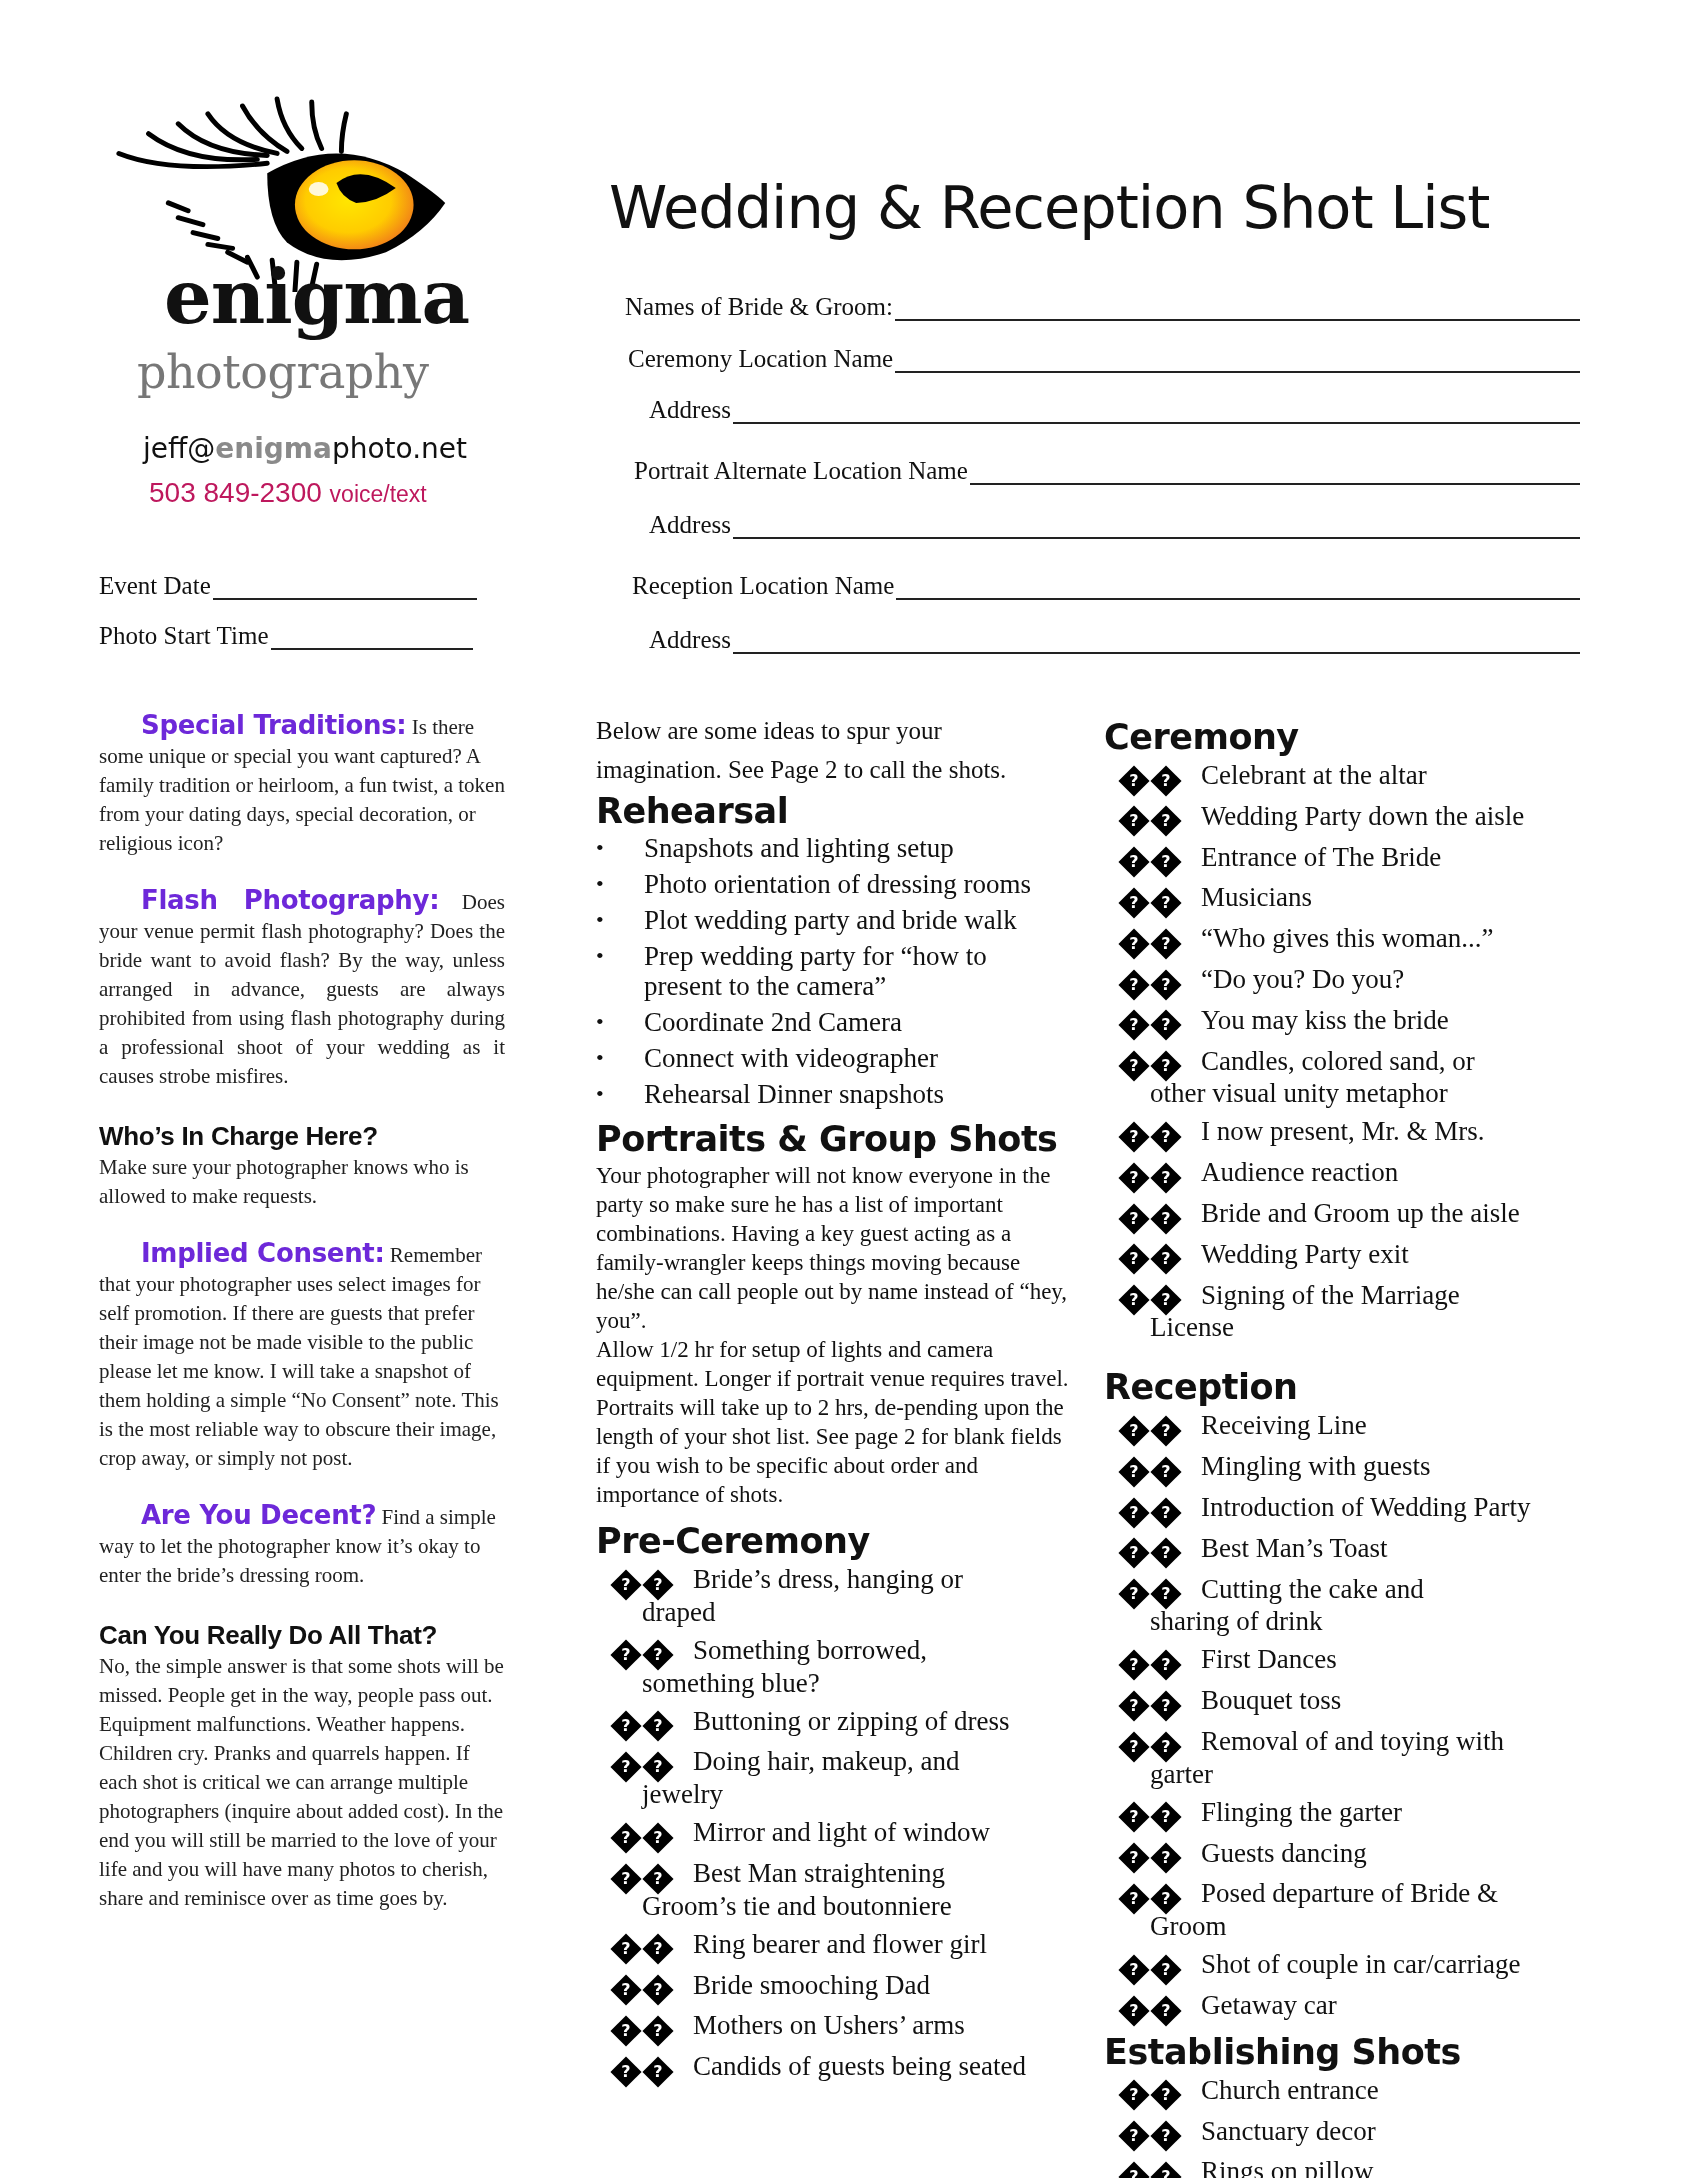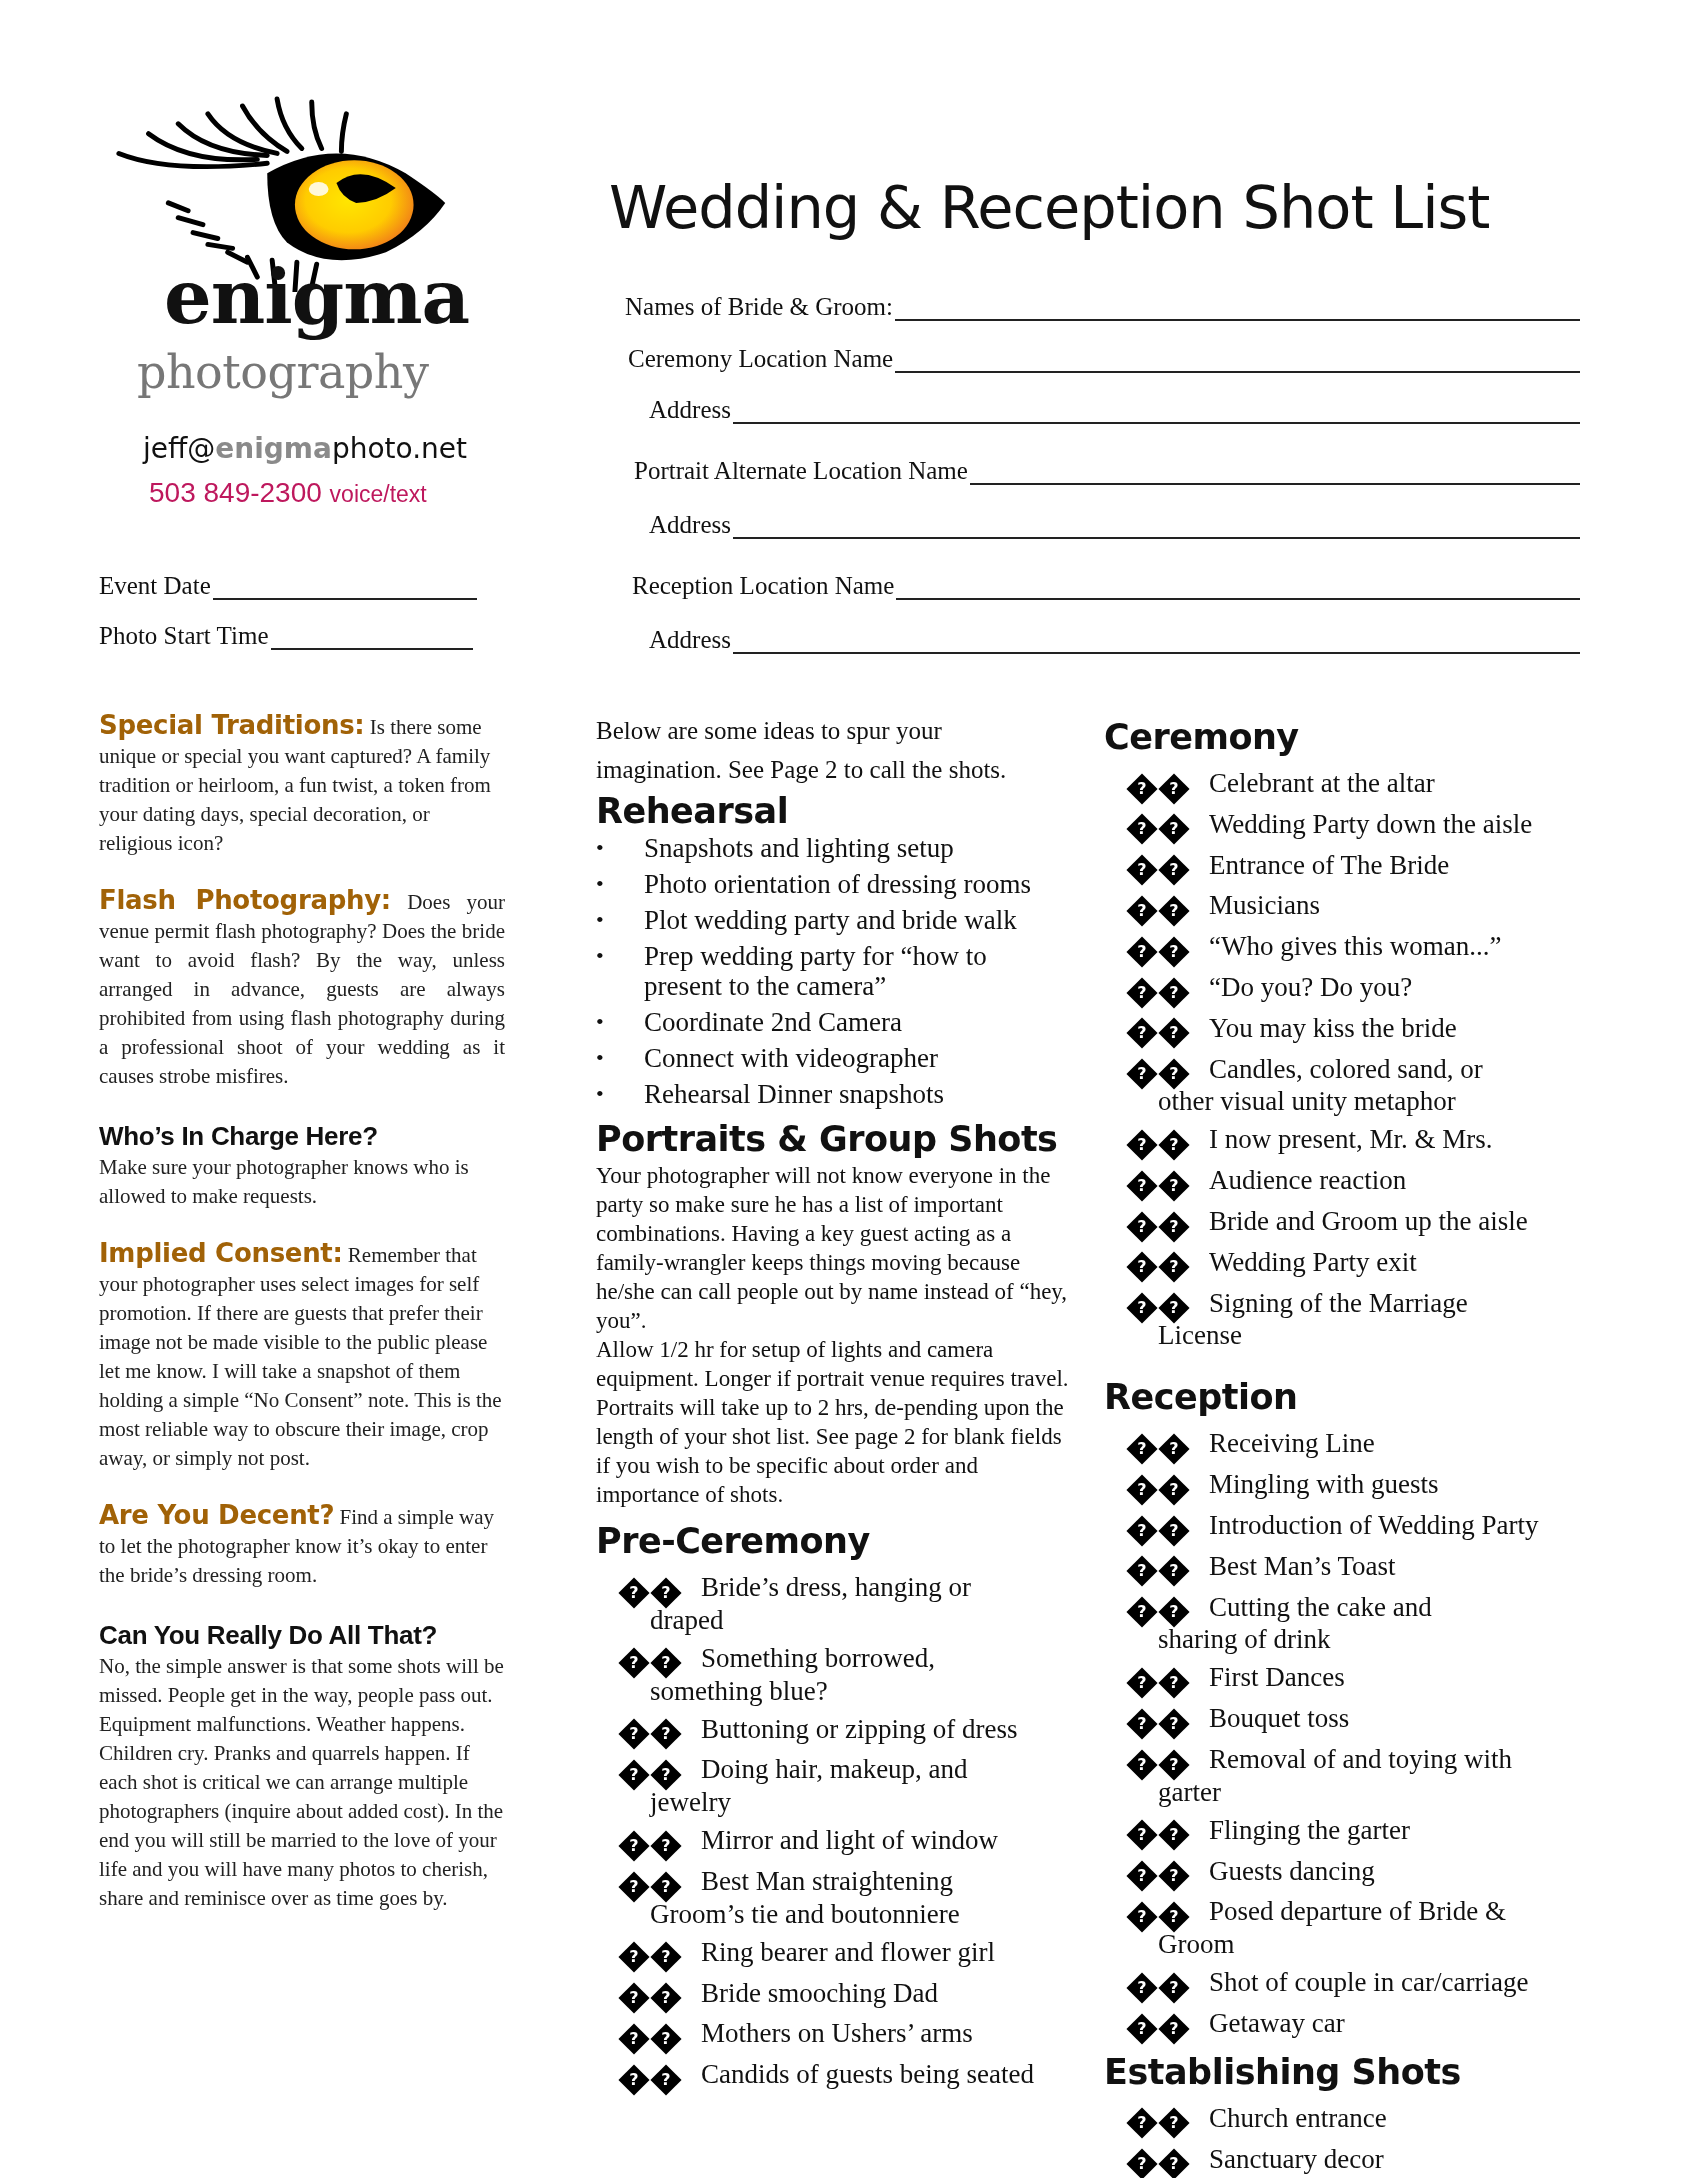--- a/index.html
+++ b/index.html
@@ -18,33 +18,33 @@
   
   .title { position: absolute; left: 594px; top: 158px; font-family: "DejaVu Sans", sans-serif; font-size: 59px; font-weight: normal; color: #111; letter-spacing: -1px; margin: 15px; }
 
   
   .field { position: absolute; display: flex; align-items: flex-end; font-family: "Liberation Serif", serif; font-size: 25px; color: #111; }
   .field .line { flex: 1; border-bottom: 2px solid #222; height: 22px; margin-left: 2px; }
 
   
   .left-col { position: absolute; left: 99px; top: 711px; width: 406px; font-family: "Liberation Serif", serif; font-size: 21px; line-height: 29px; color: #222; }
   .left-col .block { margin-bottom: 28px; }
-  .left-col .head { font-family: "DejaVu Sans", sans-serif; font-weight: bold; font-size: 26px; color: #a16207; letter-spacing: -0.3px; }
+  .left-col .head { font-family: "DejaVu Sans", sans-serif; font-weight: bold; font-size: 26px; color: #6d28d9; letter-spacing: -0.3px; margin-left: 42px; }
   .left-col .head-line { display: block; font-family: Liberation Sans, sans-serif; font-weight: bold; font-size: 26px; color: #111; line-height: 34px; letter-spacing: -0.3px; }
 
   
   .mid-col { position: absolute; left: 596px; top: 711px; width: 475px; font-family: "Liberation Serif", serif; font-size: 26px; color: #111; }
   .intro { line-height: 39px; font-size: 25px; }
   .sec-head { font-family: "DejaVu Sans", sans-serif; font-weight: bold; font-size: 35px; line-height: 44px; color: #111; margin: 0; letter-spacing: -0.5px; }
   .bullets { list-style: none; margin: 0 0 8px 0; padding: 0; }
   .bullets li { position: relative; padding-left: 48px; line-height: 30px; margin-bottom: 6px; font-size: 27px; }
   .bullets li::before { content: "\2022"; position: absolute; left: 0; top: 0; font-size: 22px; }
   .para { font-size: 23px; line-height: 29px; margin-bottom: 10px; }
 
-  .checks { list-style: none; margin: 8px; padding: 0; }
+  .checks { list-style: none; margin: 0; padding: 0; }
   .checks li { line-height: 32px; margin-bottom: 6px; font-size: 27px; padding-left: 14px; }
   .checks .mark { display: inline-block; width: 63px; margin-right: 20px; vertical-align: middle; white-space: nowrap; }
   .checks .wrap { display: block; padding-left: 32px; margin-top: -2px; }
   .diamond { display: inline-block; width: 22px; height: 22px; background: #000; transform: rotate(45deg); margin: 0 5px; position: relative; vertical-align: middle; }
   .diamond::after { content: "?"; position: absolute; left: 0; top: 0; width: 22px; height: 22px; transform: rotate(-45deg); color: #fff; font-family: "DejaVu Sans", sans-serif; font-weight: bold; font-size: 16px; line-height: 22px; text-align: center; }
 
   
   .right-col { position: absolute; left: 1104px; top: 711px; width: 495px; font-family: "Liberation Serif", serif; font-size: 26px; color: #111; }
   .right-col .sec-head { margin-top: 4px; }
   .gap { height: 12px; }

